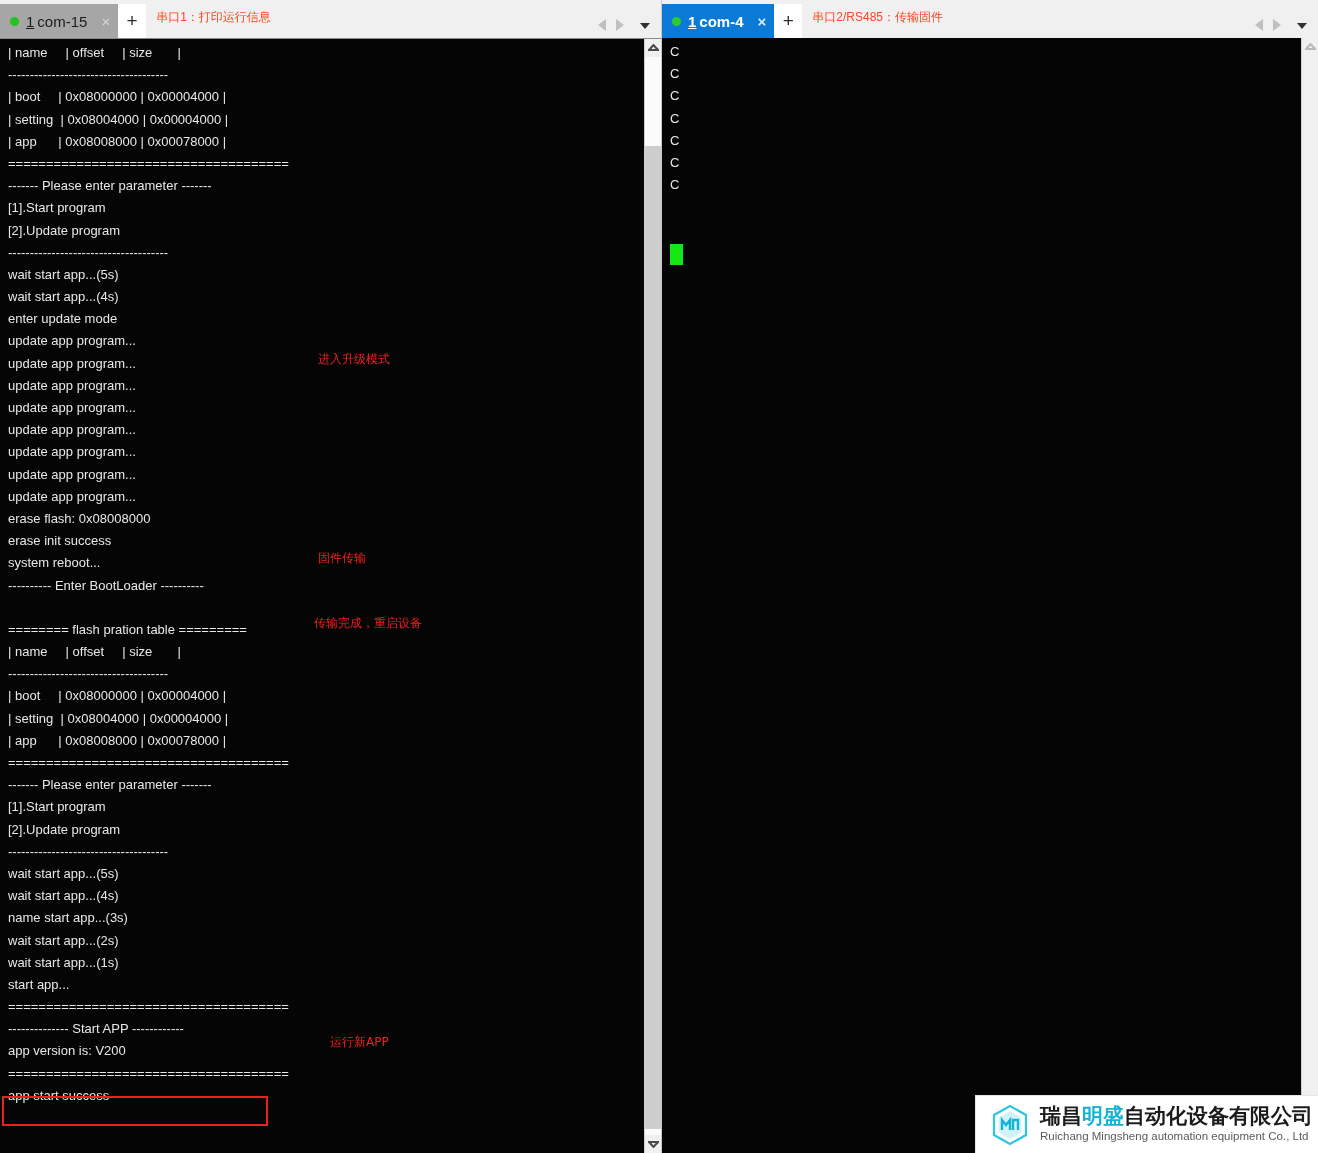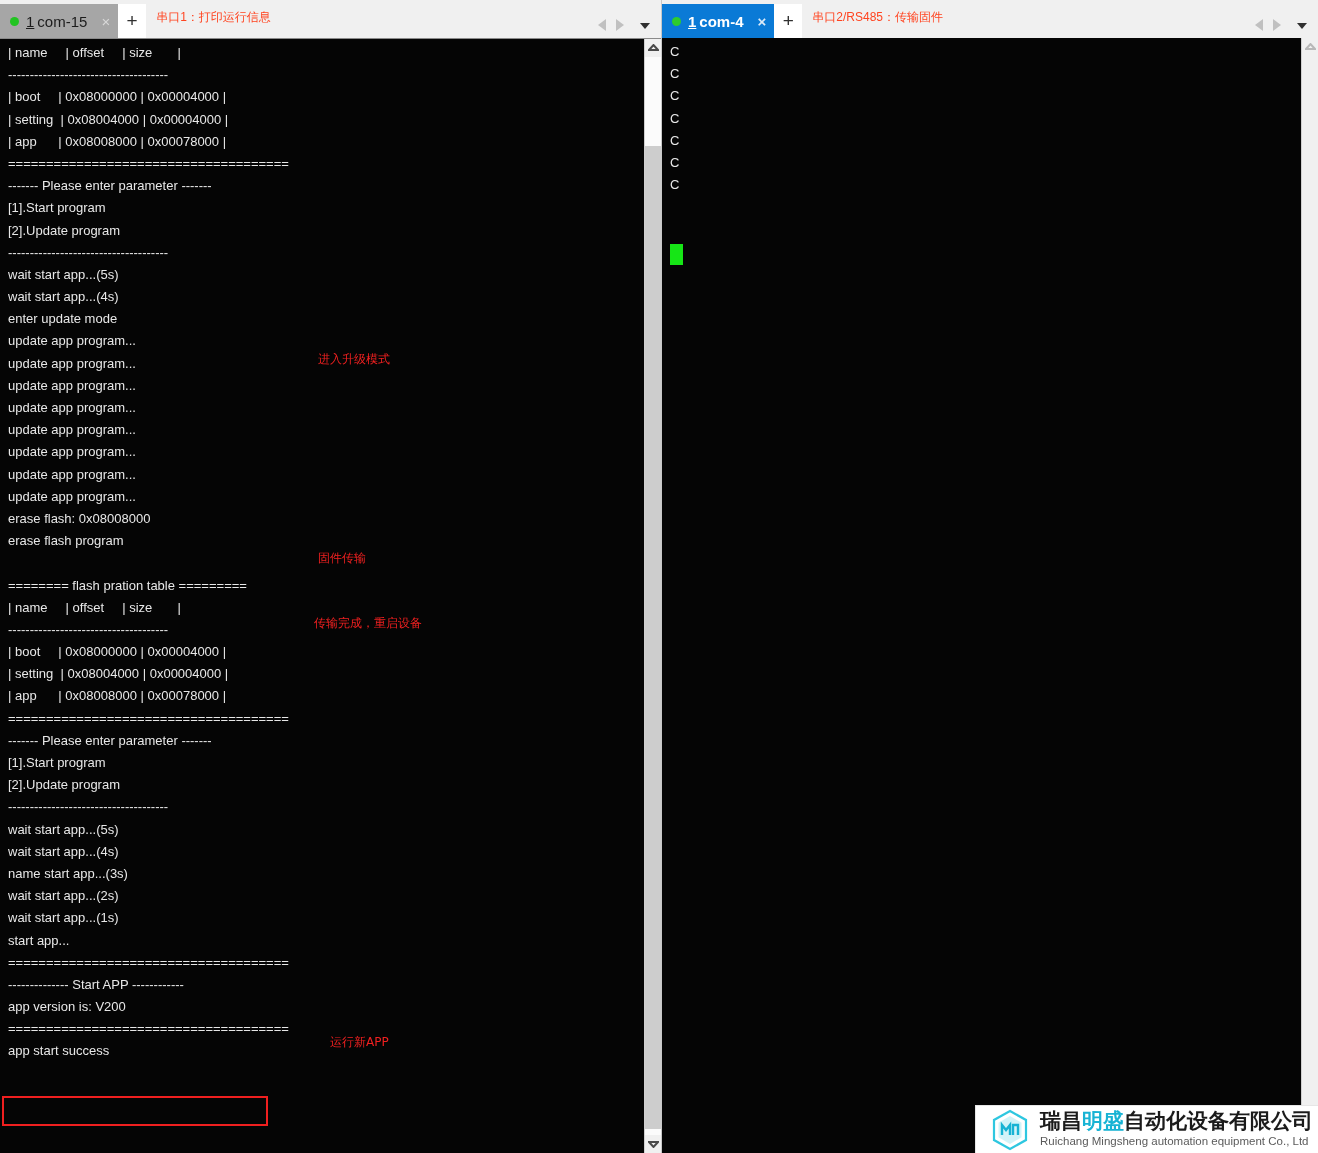--- a/index.html
+++ b/index.html
@@ -201,21 +201,21 @@
     background: #cdcdcd;
   }
   .sb-right .sb-track { background: #f0f0f0; }
 
   
   .watermark {
     position: absolute;
     right: 0;
     bottom: 0;
     width: 343px;
-    height: 48px;
+    height: 58px;
     background: #ffffff;
     display: flex;
     align-items: center;
     padding-left: 12px;
     box-sizing: border-box;
     border-left: 1px solid #e6e6e6;
     border-top: 1px solid #e6e6e6;
   }
   .wm-logo { width: 44px; height: 44px; flex: 0 0 44px; }
   .wm-text { margin-left: 8px; line-height: 1.05; }
@@ -288,21 +288,23 @@
           <div class="tline">enter update mode</div>
           <div class="tline">update app program...</div>
           <div class="tline">update app program...</div>
           <div class="tline">update app program...</div>
           <div class="tline">update app program...</div>
           <div class="tline">update app program...</div>
           <div class="tline">update app program...</div>
           <div class="tline">update app program...</div>
           <div class="tline">update app program...</div>
           <div class="tline">erase flash: 0x08008000</div>
-          <div class="tline">erase flash program</div>
+          <div class="tline">erase init success</div>
+          <div class="tline">system reboot...</div>
+          <div class="tline">---------- Enter BootLoader ----------</div>
           <div class="tline blank">&nbsp;</div>
           <div class="tline">======== flash pration table =========</div>
           <div class="tline">| name     | offset     | size       |</div>
           <div class="tline">-------------------------------------</div>
           <div class="tline">| boot     | 0x08000000 | 0x00004000 |</div>
           <div class="tline">| setting  | 0x08004000 | 0x00004000 |</div>
           <div class="tline">| app      | 0x08008000 | 0x00078000 |</div>
           <div class="tline">=====================================</div>
           <div class="tline">------- Please enter parameter -------</div>
           <div class="tline">[1].Start program</div>

